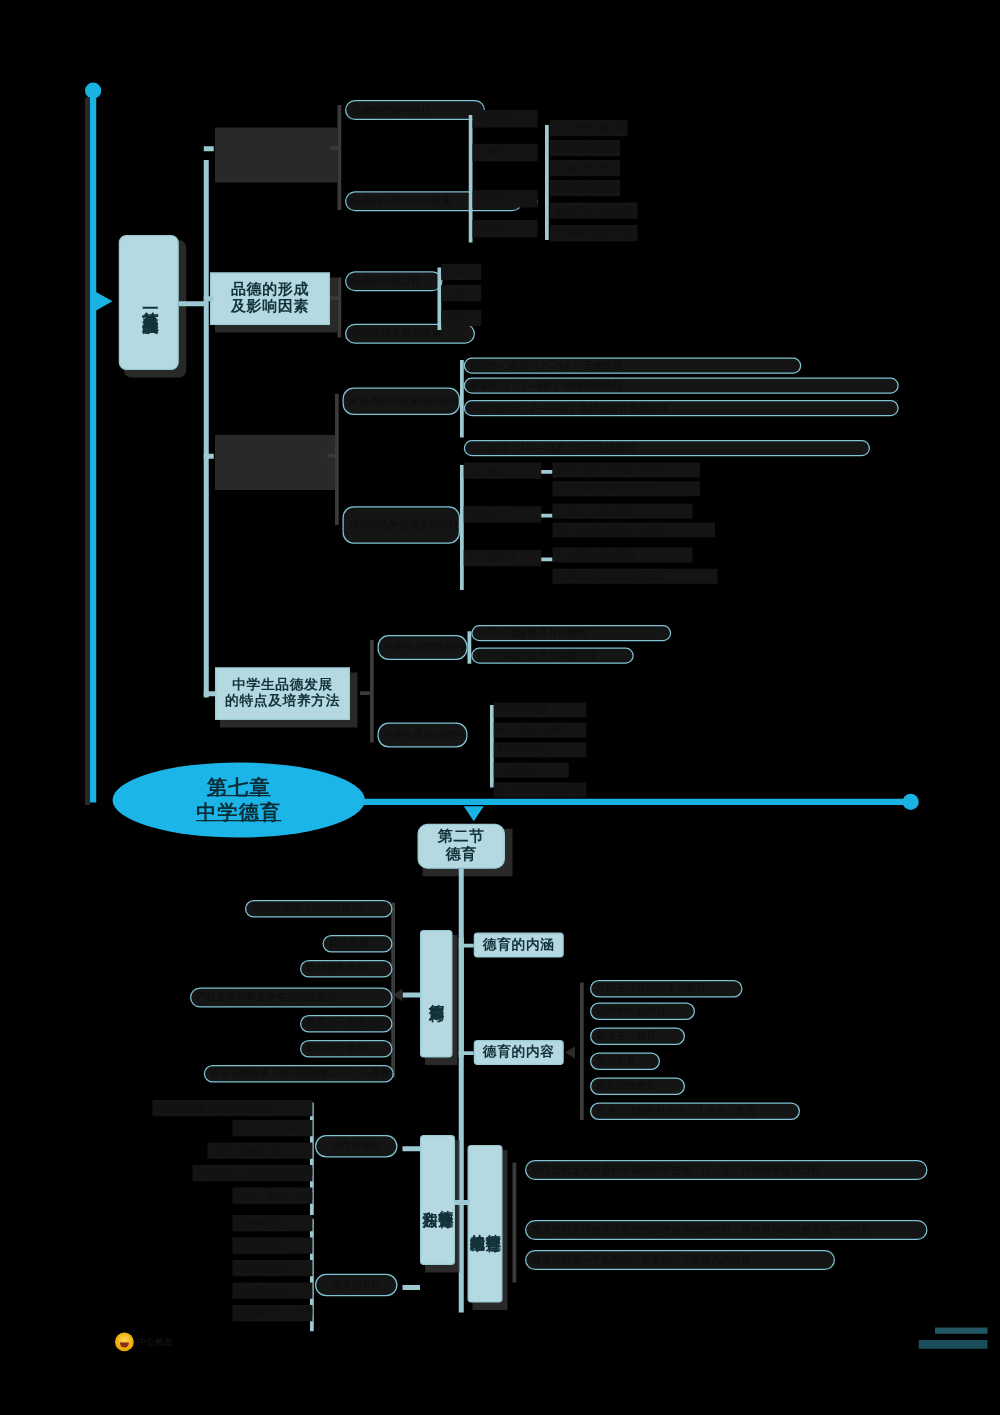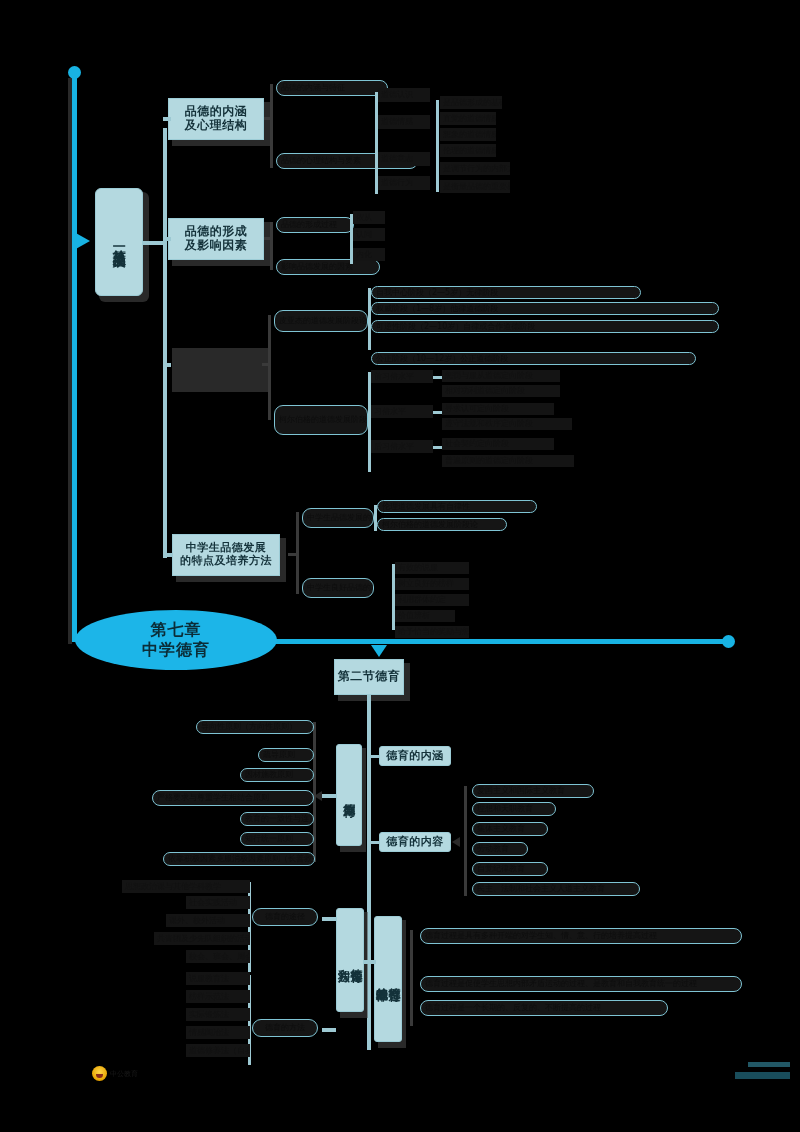--- a/index.html
+++ b/index.html
@@ -62,39 +62,35 @@
 
   <div class="spine" style="left:72px;top:72px;width:5px;height:570px;"></div>
   <div style="position:absolute;left:68px;top:66px;width:13px;height:13px;border-radius:50%;background:#18b3e3;"></div>
   <div class="spine" style="left:250px;top:639px;width:480px;height:5px;"></div>
   <div style="position:absolute;left:722px;top:635px;width:13px;height:13px;border-radius:50%;background:#18b3e3;"></div>
 
   <div class="ln dk" style="left:68px;top:78px;width:4px;height:566px;opacity:.7;"></div>
 
   <div class="arrow" style="left:74px;top:232px;border-top:9px solid transparent;border-bottom:9px solid transparent;border-left:16px solid #18b3e3;"></div>
 
-  <div id="hub" style="left:75px;top:610px;width:202px;height:60px;">
+  <div id="hub" style="left:90px;top:610px;width:202px;height:60px;text-decoration:underline;">
     <div>第七章</div>
     <div>中学德育</div>
   </div>
 
   <div class="node plate" style="left:99px;top:192px;width:50px;height:110px;border-radius:6px;"></div>
   <div class="node lbl vert" style="left:95px;top:188px;width:48px;height:108px;border-radius:6px;font-size:13px;gap:2px;">
     <span>第一节</span>
     <span>品德发展</span>
   </div>
 
   <div class="ln" style="left:143px;top:241px;width:22px;height:4px;"></div>
   <div class="ln" style="left:163px;top:128px;width:4px;height:430px;"></div>
 
   <div class="node plate" style="left:172px;top:102px;width:98px;height:44px;"></div>
-  <div class="node lbl" style="left:168px;top:98px;width:96px;height:42px;font-size:12px;">
-    <span style="white-space:pre-line;">品德的内涵
-及心理结构</span>
-  </div>
   <div class="ln" style="left:163px;top:117px;width:8px;height:4px;"></div>
 
   <div class="node plate" style="left:172px;top:222px;width:98px;height:44px;"></div>
   <div class="node lbl" style="left:168px;top:218px;width:96px;height:42px;font-size:12px;">
     <span style="white-space:pre-line;">品德的形成
 及影响因素</span>
   </div>
   <div class="ln" style="left:163px;top:237px;width:8px;height:4px;"></div>
 
   <div class="node plate" style="left:172px;top:348px;width:98px;height:44px;"></div>
@@ -265,21 +261,21 @@
   <div class="node row" style="left:395px;top:610px;width:60px;height:12px;">
     <span>价值辨析</span>
   </div>
   <div class="node row" style="left:395px;top:626px;width:74px;height:12px;">
     <span>给予恰当的奖励与惩罚</span>
   </div>
 
   <div class="arrow" style="left:371px;top:645px;border-left:8px solid transparent;border-right:8px solid transparent;border-top:12px solid #18b3e3;"></div>
 
   <div class="node plate" style="left:338px;top:663px;width:72px;height:38px;"></div>
-  <div class="node lbl" style="left:334px;top:659px;width:70px;height:36px;flex-direction:row;font-size:12px;">
+  <div class="node lbl" style="left:334px;top:659px;width:70px;height:36px;flex-direction:column;font-size:12px;border-radius:8px;">
     <span>第二节</span>
     <span>德育</span>
   </div>
 
   <div class="ln" style="left:367px;top:695px;width:4px;height:355px;"></div>
 
   <div class="ln" style="left:367px;top:750px;width:4px;height:96px;"></div>
   <div class="ln" style="left:367px;top:755px;width:12px;height:3px;"></div>
   <div class="node lbl" style="left:379px;top:746px;width:72px;height:20px;font-size:11px;border-radius:3px;">
     <span>德育的内涵</span>

